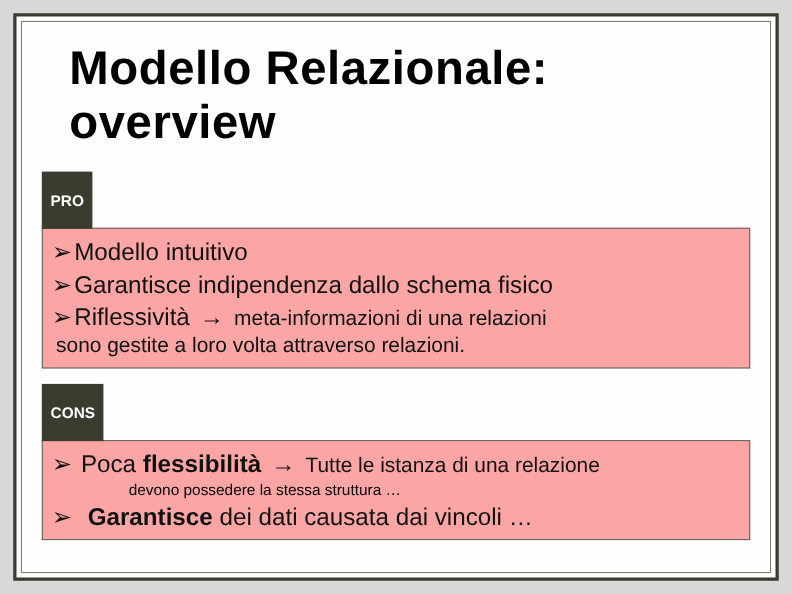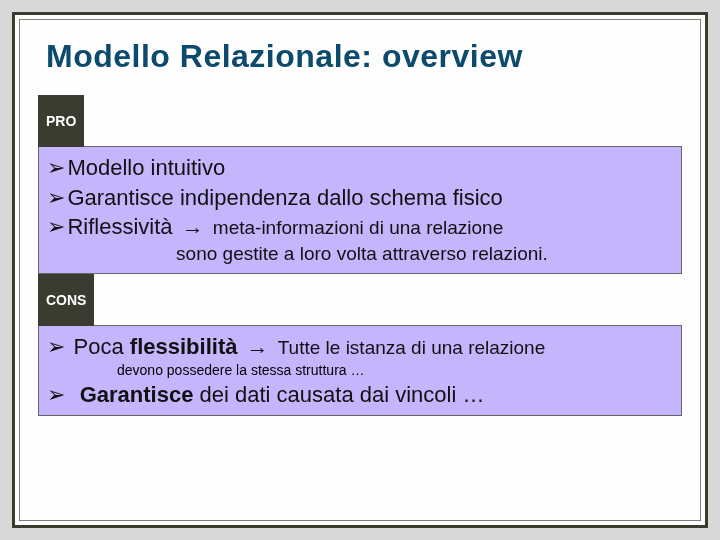--- a/index.html
+++ b/index.html
@@ -27,54 +27,54 @@
   }
   .inner-frame {
     box-sizing: border-box;
     width: 100%;
     height: 100%;
     border: 1px solid #808070;
     padding: 10px 18px 18px 18px;
     position: relative;
   }
   .title {
-    font-size: 32px;
+    font-size: 43px;
     font-weight: bold;
-    color: #0c4a6e;
-    margin: 8px 0 20px 8px;
+    color: #000000;
+    margin: 8px 0 20px 25px;
     letter-spacing: 0.5px;
   }
   .section-label {
     display: inline-block;
     background: #3b3b2f;
     color: #fff;
     font-size: 14px;
     font-weight: bold;
     padding: 18px 8px;
     margin-left: 0;
     margin-bottom: 0;
   }
   .box {
     border: 1px solid #666;
-    background: #c4b5fd;
+    background: #fca5a5;
     padding: 6px 8px 6px 8px;
     margin-top: -1px;
+    margin-bottom: 14px;
   }
   .item {
     font-size: 22px;
     color: #111;
     line-height: 1.35;
     white-space: nowrap;
   }
   .sub {
     font-size: 19px;
     color: #111;
     line-height: 1.3;
     margin-left: 4px;
-    text-align: center;
   }
   .bullet {
     color: #111;
     margin-right: 2px;
   }
   .arrow {
     font-size: 22px;
     margin: 0 3px;
   }
   .meta-text {
@@ -105,21 +105,21 @@
         <div class="box">
           <div class="item">
             <span class="bullet">➢</span><span>Modello intuitivo</span>
           </div>
           <div class="item">
             <span class="bullet">➢</span><span>Garantisce indipendenza dallo schema fisico</span>
           </div>
           <div class="item">
             <span class="bullet">➢</span><span>Riflessività</span>
             <span class="arrow">→</span>
-            <span class="meta-text">meta-informazioni di una relazione</span>
+            <span class="meta-text">meta-informazioni di una relazioni</span>
           </div>
           <div class="sub">sono gestite a loro volta attraverso relazioni.</div>
         </div>
       </div>
 
       <div>
         <span class="section-label">CONS</span>
         <div class="box cons-box">
           <div class="item">
             <span class="bullet">➢</span>

